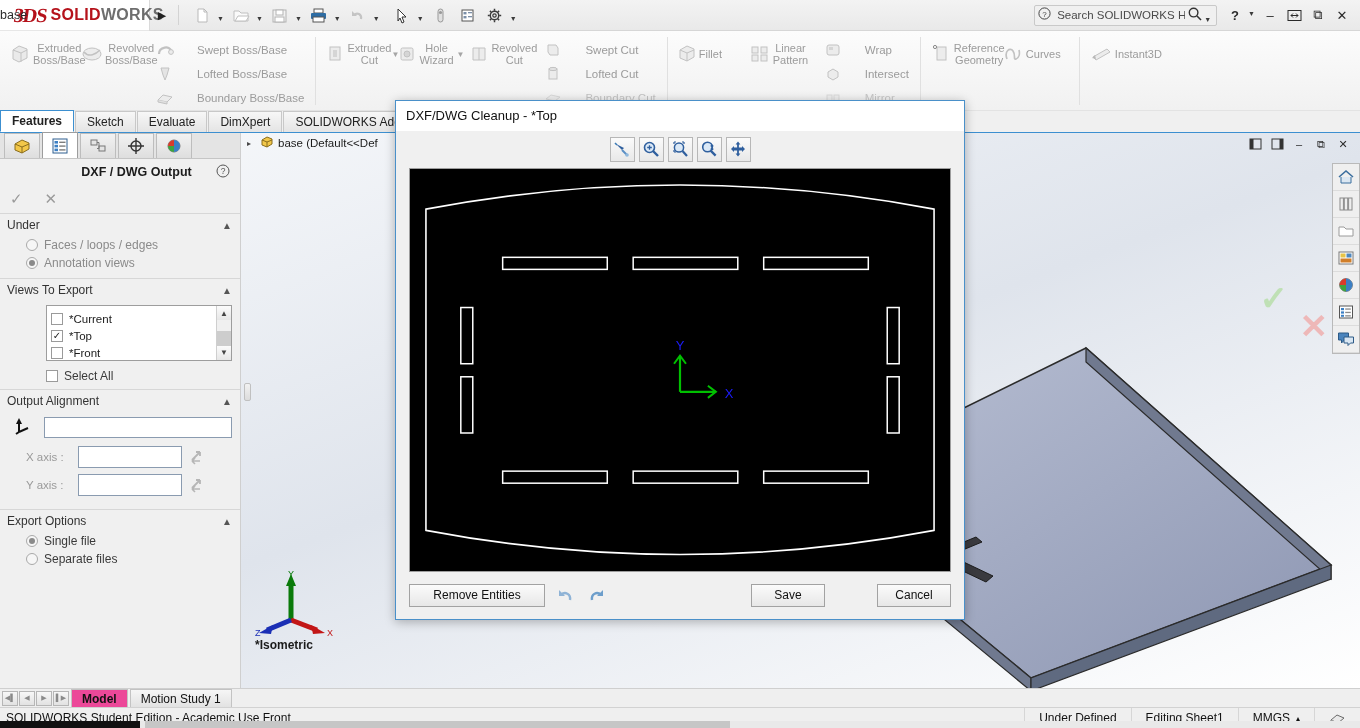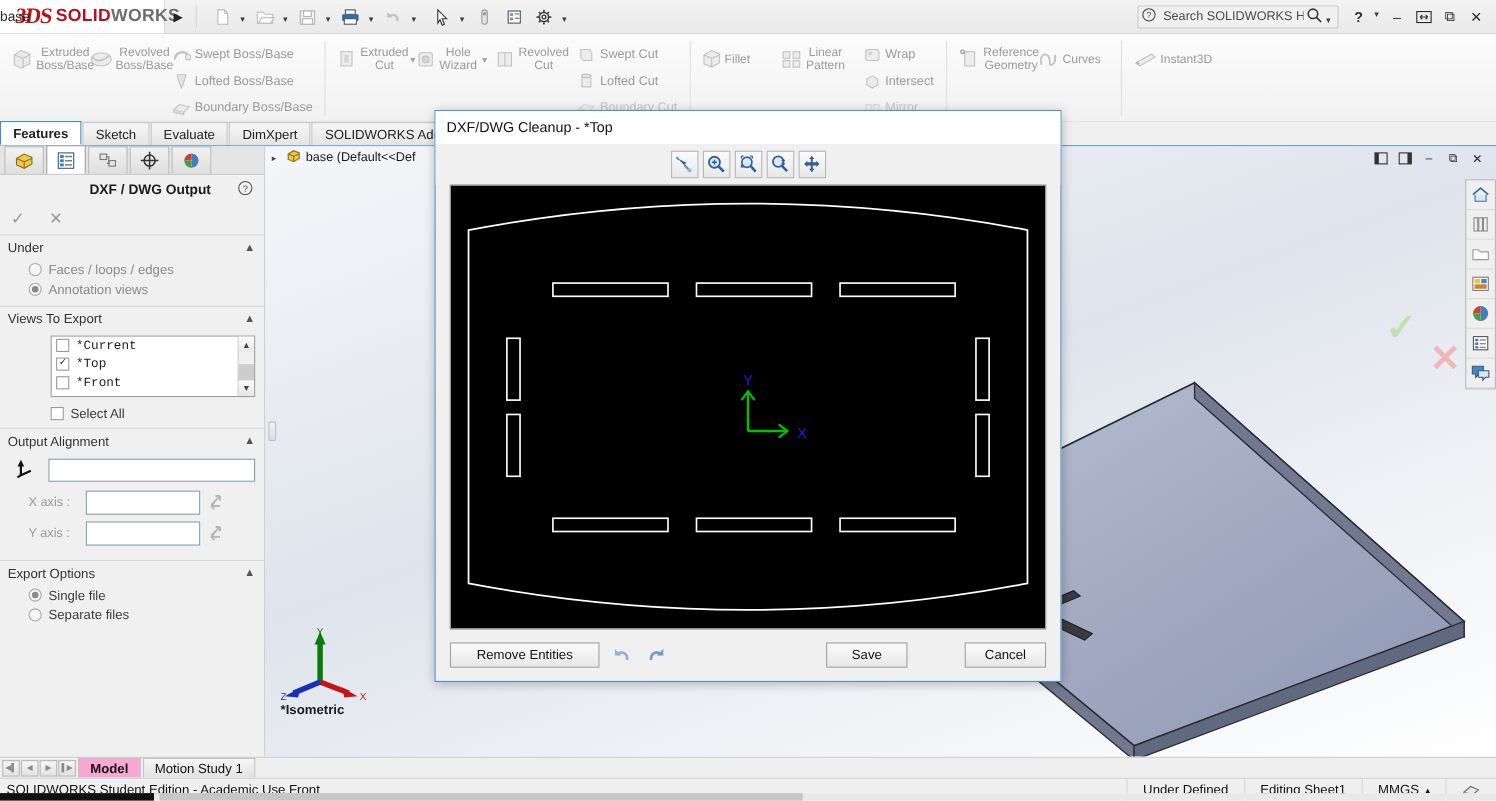--- a/index.html
+++ b/index.html
@@ -67,21 +67,21 @@
     color: #9b9b9b;
   }
   .rb-group { display: flex; align-items: flex-start; height: 76px; padding: 0 7px; }
   .rb-divider { width: 1px; height: 68px; background: #e0e0e0; margin-top: 2px; }
   .rb-big {
     width: 72px; display: flex; flex-direction: row; align-items: center;
     text-align: center; font-size: 11px; line-height: 12px; padding-top: 4px;
   }
   .rb-big .gicon { height: 30px; display: flex; align-items: center; justify-content: center; }
   .rb-col { display: flex; flex-direction: column; padding-top: 4px; gap: 2px; }
-  .rb-small { display: flex; align-items: center; gap: 2px; font-size: 11.5px; height: 22px; padding: 0 4px; }
+  .rb-small { display: flex; align-items: center; gap: 22px; font-size: 11.5px; height: 22px; padding: 0 4px; }
   .rb-small .gicon { width: 20px; height: 18px; display: flex; align-items: center; justify-content: center; }
   .dropcaret { font-size: 8px; color: #a5a5a5; text-align: center; width: 100%; margin-top: 2px; }
 
   
   .cmdtabs {
     position: absolute; left: 0; top: 111px; width: 1360px; height: 22px;
     background: #f0f0f0; display: flex; align-items: flex-end;
     border-bottom: 1px solid #3c8fd0;
   }
   .cmdtab {
@@ -120,21 +120,21 @@
     display: inline-flex; align-items: center; justify-content: center; flex: none;
   }
   .radio.on::after { content: ""; width: 6px; height: 6px; border-radius: 50%; background: #8a8a8a; }
   .cbx { width: 12px; height: 12px; border: 1px solid #9a9a9a; background: #fff; flex: none;
          display: inline-flex; align-items: center; justify-content: center; font-size: 10px; color: #222; line-height: 1; }
   .listbox {
     margin: 4px 8px 0 46px; height: 56px; background: #fff; border: 1px solid #9d9d9d;
     display: flex; position: relative; overflow: hidden;
   }
   .listitems { flex: 1; padding: 2px 0 0 4px; }
-  .litem { display: flex; align-items: flex-start; gap: 6px; height: 17px; font-size: 11.5px; color: #1b1b1b; font-family: Liberation Mono, monospace; }
+  .litem { display: flex; align-items: flex-end; gap: 6px; height: 17px; font-size: 11.5px; color: #1b1b1b; }
   .listscroll { width: 15px; background: #f0f0f0; border-left: 1px solid #cfcfcf; display: flex; flex-direction: column; }
   .lsbtn { height: 15px; display: flex; align-items: center; justify-content: center; font-size: 8px; color: #444; background: linear-gradient(#fbfbfb,#e6e6e6); }
   .lsthumb { height: 16px; background: #cdcdcd; margin: 11px 0 0 0; }
   .selall { padding: 8px 0 6px 46px; display: flex; align-items: center; gap: 6px; font-size: 12px; color: #3a3a3a;}
   .align-row { display: flex; align-items: center; gap: 8px; padding: 4px 8px 4px 14px; }
   .align-input { flex: 1; height: 21px; background: #fff; border: 1px solid #8a9bb0; }
   .axis-row { display: flex; align-items: center; gap: 6px; padding: 3px 8px 3px 26px; font-size: 11.5px; color: #9a9a9a; }
   .axis-label { width: 46px; }
   .axis-input { width: 104px; height: 22px; background: #fff; border: 1px solid #8a9bb0; }
 
@@ -201,21 +201,21 @@
     position: absolute; left: 0; top: 688px; width: 1360px; height: 19px;
     background: #efefef; border-top: 1px solid #cfcfcf; display: flex; align-items: center;
   }
   .navbtns { display: flex; padding-left: 2px; gap: 1px; }
   .navbtn { width: 16px; height: 15px; background: linear-gradient(#f7f7f7,#e2e2e2); border: 1px solid #b6b6b6;
             display: flex; align-items: center; justify-content: center; font-size: 7px; color: #8a8a8a; }
   .sheettab {
     height: 18px; padding: 0 10px; display: flex; align-items: center; font-size: 12px; color: #111;
     border: 1px solid #c3c3c3; border-bottom: none; background: linear-gradient(#f6f6f6,#e2e2e2); margin-left: 2px;
   }
-  .sheettab.active { background: #f9a8d4; font-weight: bold; }
+  .sheettab.active { background: #ec4899; font-weight: bold; }
   .statusbar {
     position: absolute; left: 0; top: 707px; width: 1360px; height: 21px;
     background: #efefef; border-top: 1px solid #d2d2d2;
     display: flex; align-items: center; font-size: 12px; color: #111;
   }
   .sb-left { padding-left: 6px; }
   .sb-right { margin-left: auto; display: flex; align-items: center; }
   .sb-cell { padding: 0 14px; border-left: 1px solid #d6d6d6; height: 20px; display: flex; align-items: center; gap: 6px; }
   .scrollbar-h {
     position: absolute; left: 0; top: 721px; width: 1360px; height: 7px; background: #e9e9e9;

